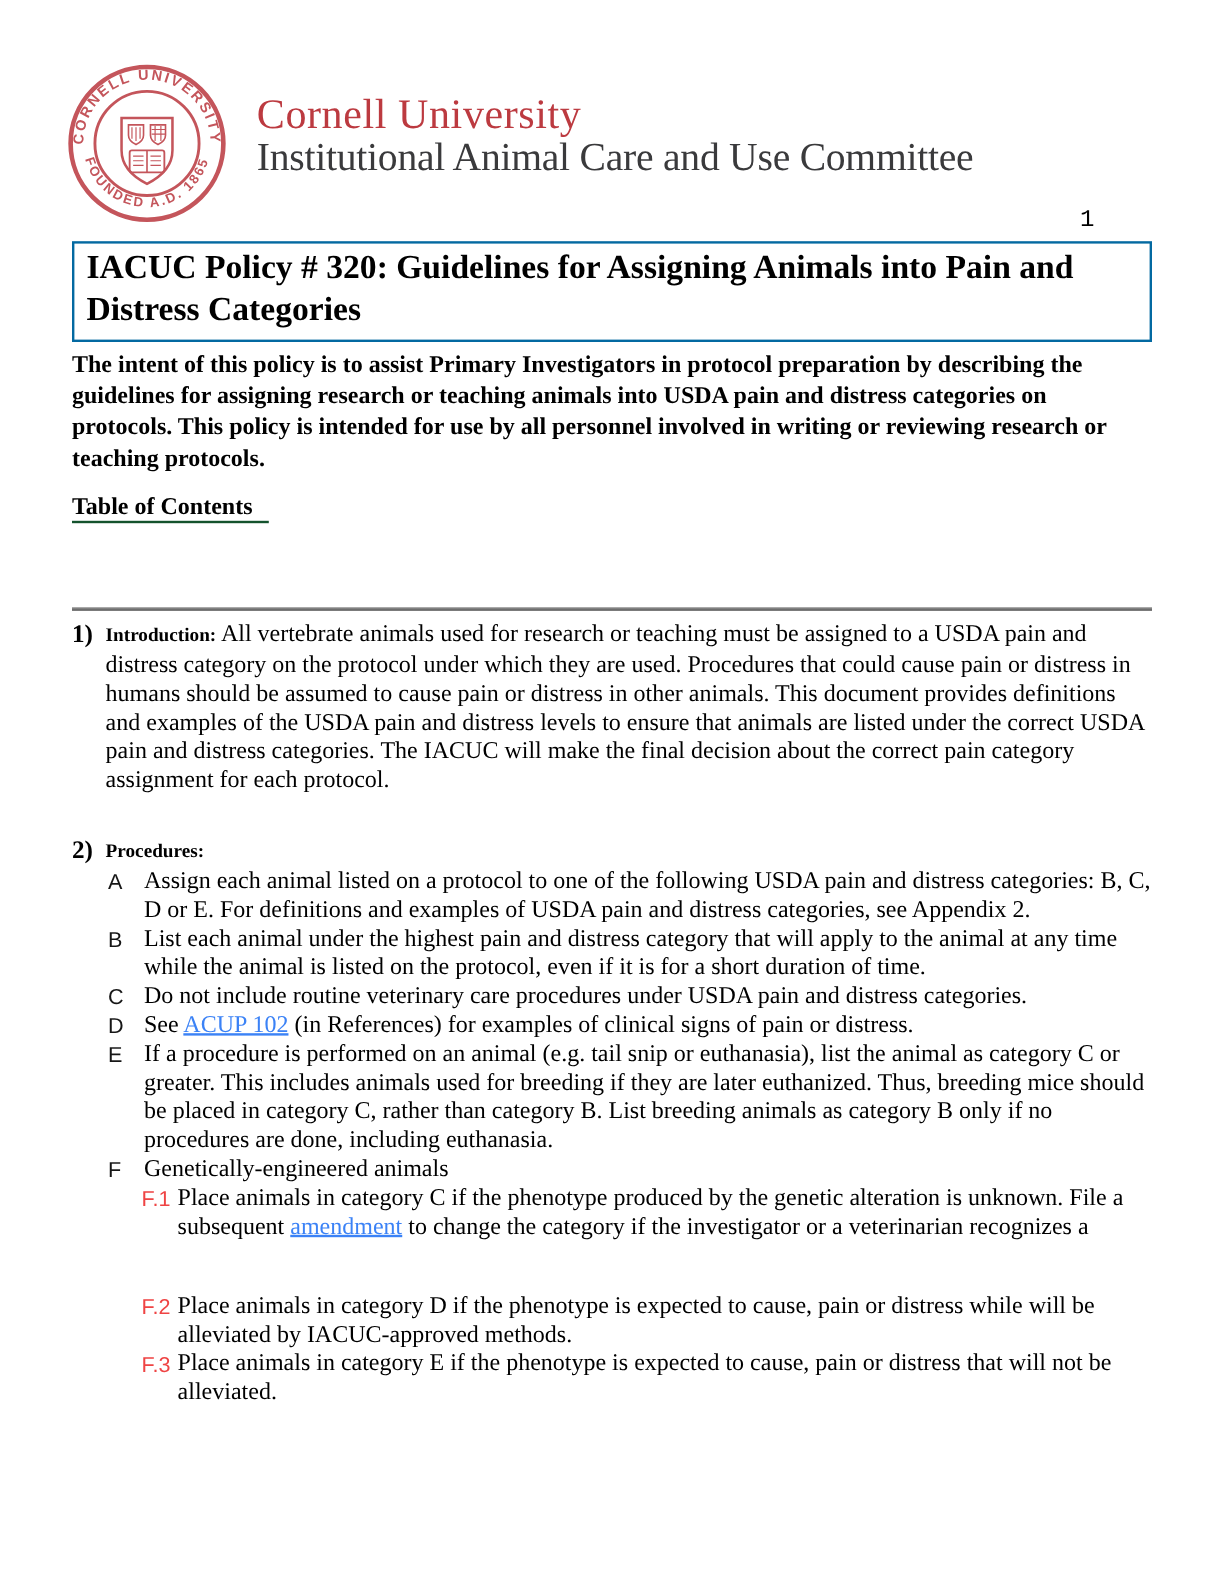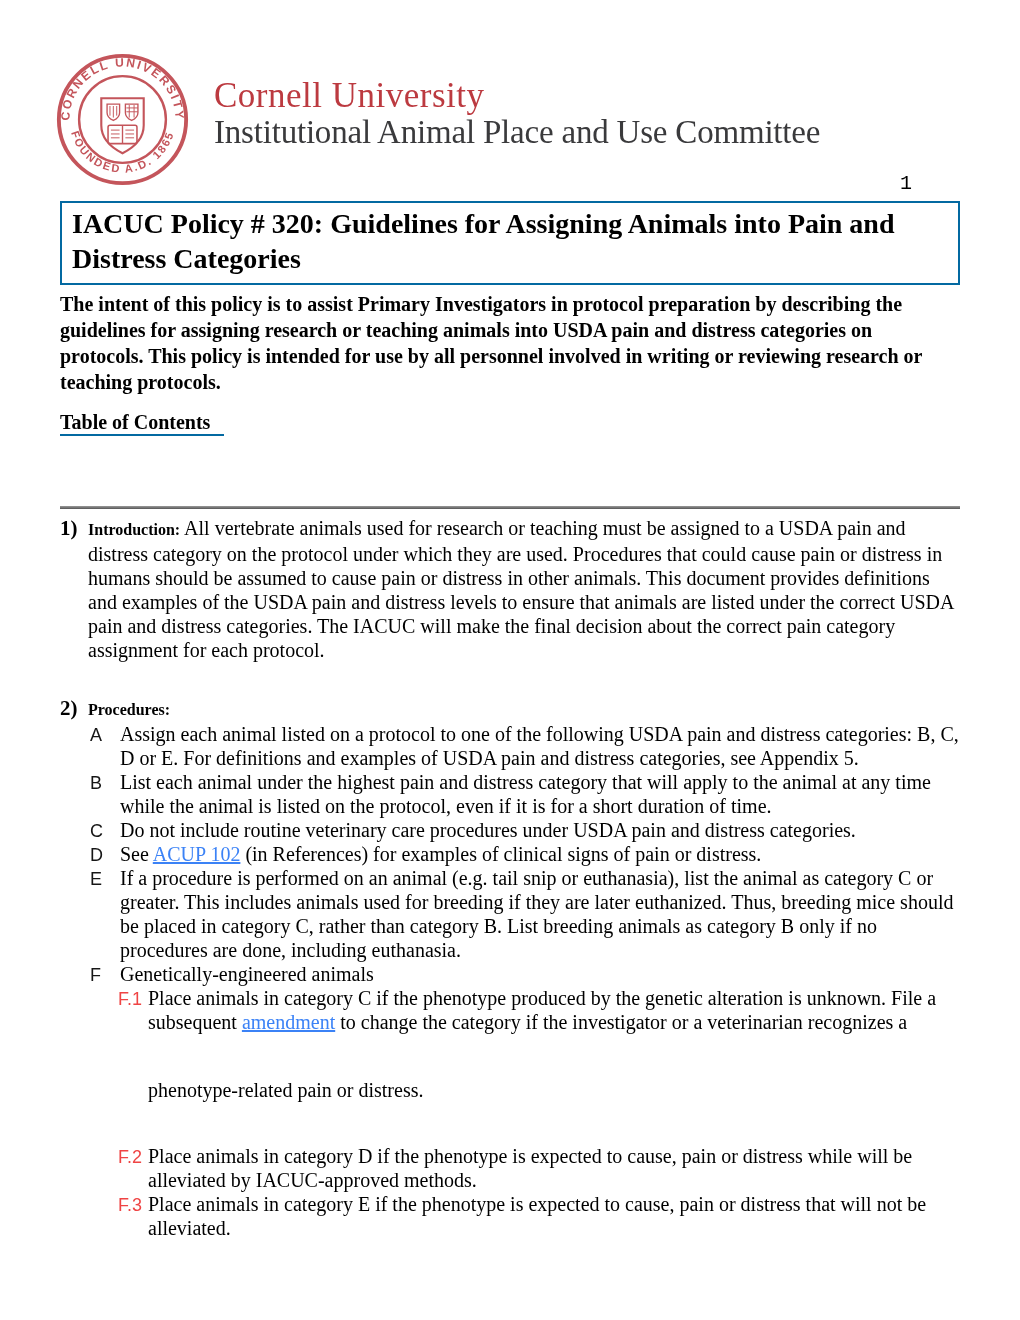--- a/index.html
+++ b/index.html
@@ -31,21 +31,21 @@
   .title-box {
     border:2px solid #0369a1; margin-top:6px; padding:3px 10px 7px 10px;
     font-size:28px; font-weight:bold; line-height:35px;
   }
   .intro {
     margin-top:6px; font-size:20px; font-weight:bold; line-height:26px;
   }
   .toc-wrap { margin-top:16px; }
   .toc {
     display:inline-block; font-size:20px; font-weight:bold; line-height:22px;
-    border-bottom:2px solid #0369a1; padding-right:14px; padding-bottom:1px;
+    border-bottom:2px solid #14532d; padding-right:14px; padding-bottom:1px;
   }
   .toc-spacer { height:70px; }
   .rule { height:3px; background:linear-gradient(#9a9a9a,#555555); }
   
   .sec { position:relative; padding-left:28px; font-size:20px; line-height:24px; margin-top:7px; }
   .sec .num { position:absolute; left:0; top:0; font-weight:bold; font-size:21px; }
   .sec .schead { font-weight:bold; font-size:16px; }
   .sec2 { margin-top:34px; }
   
   .proc { position:relative; padding-left:60px; font-size:20px; line-height:24px; }
@@ -101,21 +101,21 @@
         <line x1="58" y1="81" x2="67" y2="81" stroke="#c4555b" stroke-width="1"></line>
         <line x1="58" y1="85" x2="67" y2="85" stroke="#c4555b" stroke-width="1"></line>
         <line x1="58" y1="89" x2="67" y2="89" stroke="#c4555b" stroke-width="1"></line>
         <line x1="73" y1="81" x2="82" y2="81" stroke="#c4555b" stroke-width="1"></line>
         <line x1="73" y1="85" x2="82" y2="85" stroke="#c4555b" stroke-width="1"></line>
         <line x1="73" y1="89" x2="82" y2="89" stroke="#c4555b" stroke-width="1"></line>
       </svg>
     </div>
     <div class="wordmark-block">
       <div class="uni-name">Cornell University</div>
-      <div class="committee-name">Institutional Animal Place and Use Committee</div>
+      <div class="committee-name">Institutional Animal Care and Use Committee</div>
     </div>
   </div>
 
   <div class="pagenum">1</div>
 
   <div class="content">
 
     <div class="title-box">
       <span>IACUC Policy # 320: Guidelines for Assigning Animals into Pain and Distress Categories</span>
     </div>
@@ -133,21 +133,21 @@
     <div class="sec">
       <span class="num">1)</span><span class="schead">Introduction:</span><span> All vertebrate animals used for research or teaching must be assigned to a USDA pain and distress category on the protocol under which they are used. Procedures that could cause pain or distress in humans should be assumed to cause pain or distress in other animals. This document provides definitions and examples of the USDA pain and distress levels to ensure that animals are listed under the correct USDA pain and distress categories.  The IACUC will make the final decision about the correct pain category assignment for each protocol.</span>
     </div>
 
     <div class="sec sec2">
       <span class="num">2)</span><span class="schead">Procedures:</span>
     </div>
 
     <div class="proc">
       <span class="marker">A</span>
-      <span>Assign each animal listed on a protocol to one of the following USDA pain and distress categories: B, C, D or E. For definitions and examples of USDA pain and distress categories, see Appendix 5.</span>
+      <span>Assign each animal listed on a protocol to one of the following USDA pain and distress categories: B, C, D or E. For definitions and examples of USDA pain and distress categories, see Appendix 2.</span>
     </div>
 
     <div class="proc">
       <span class="marker">B</span>
       <span>List each animal under the highest pain and distress category that will apply to the animal at any time while the animal is listed on the protocol, even if it is for a short duration of time.</span>
     </div>
 
     <div class="proc">
       <span class="marker">C</span>
       <span>Do not include routine veterinary care procedures under USDA pain and distress categories.</span>
@@ -166,23 +166,20 @@
     <div class="proc">
       <span class="marker">F</span>
       <span>Genetically-engineered animals</span>
     </div>
 
     <div class="sub">
       <span class="marker">F.1</span>
       <span>Place animals in category C if the phenotype produced by the genetic alteration is unknown. File a subsequent </span><a class="doclink" href="#">amendment</a><span> to change the category if the investigator or a veterinarian recognizes a</span>
     </div>
 
-    <div class="cont">
-      <span>phenotype-related pain or distress.</span>
-    </div>
 
     <div class="sub gap-top">
       <span class="marker">F.2</span>
       <span>Place animals in category D if the phenotype is expected to cause, pain or distress while will be alleviated by IACUC-approved methods.</span>
     </div>
 
     <div class="sub">
       <span class="marker">F.3</span>
       <span>Place animals in category E if the phenotype is expected to cause, pain or distress that will not be alleviated.</span>
     </div>

